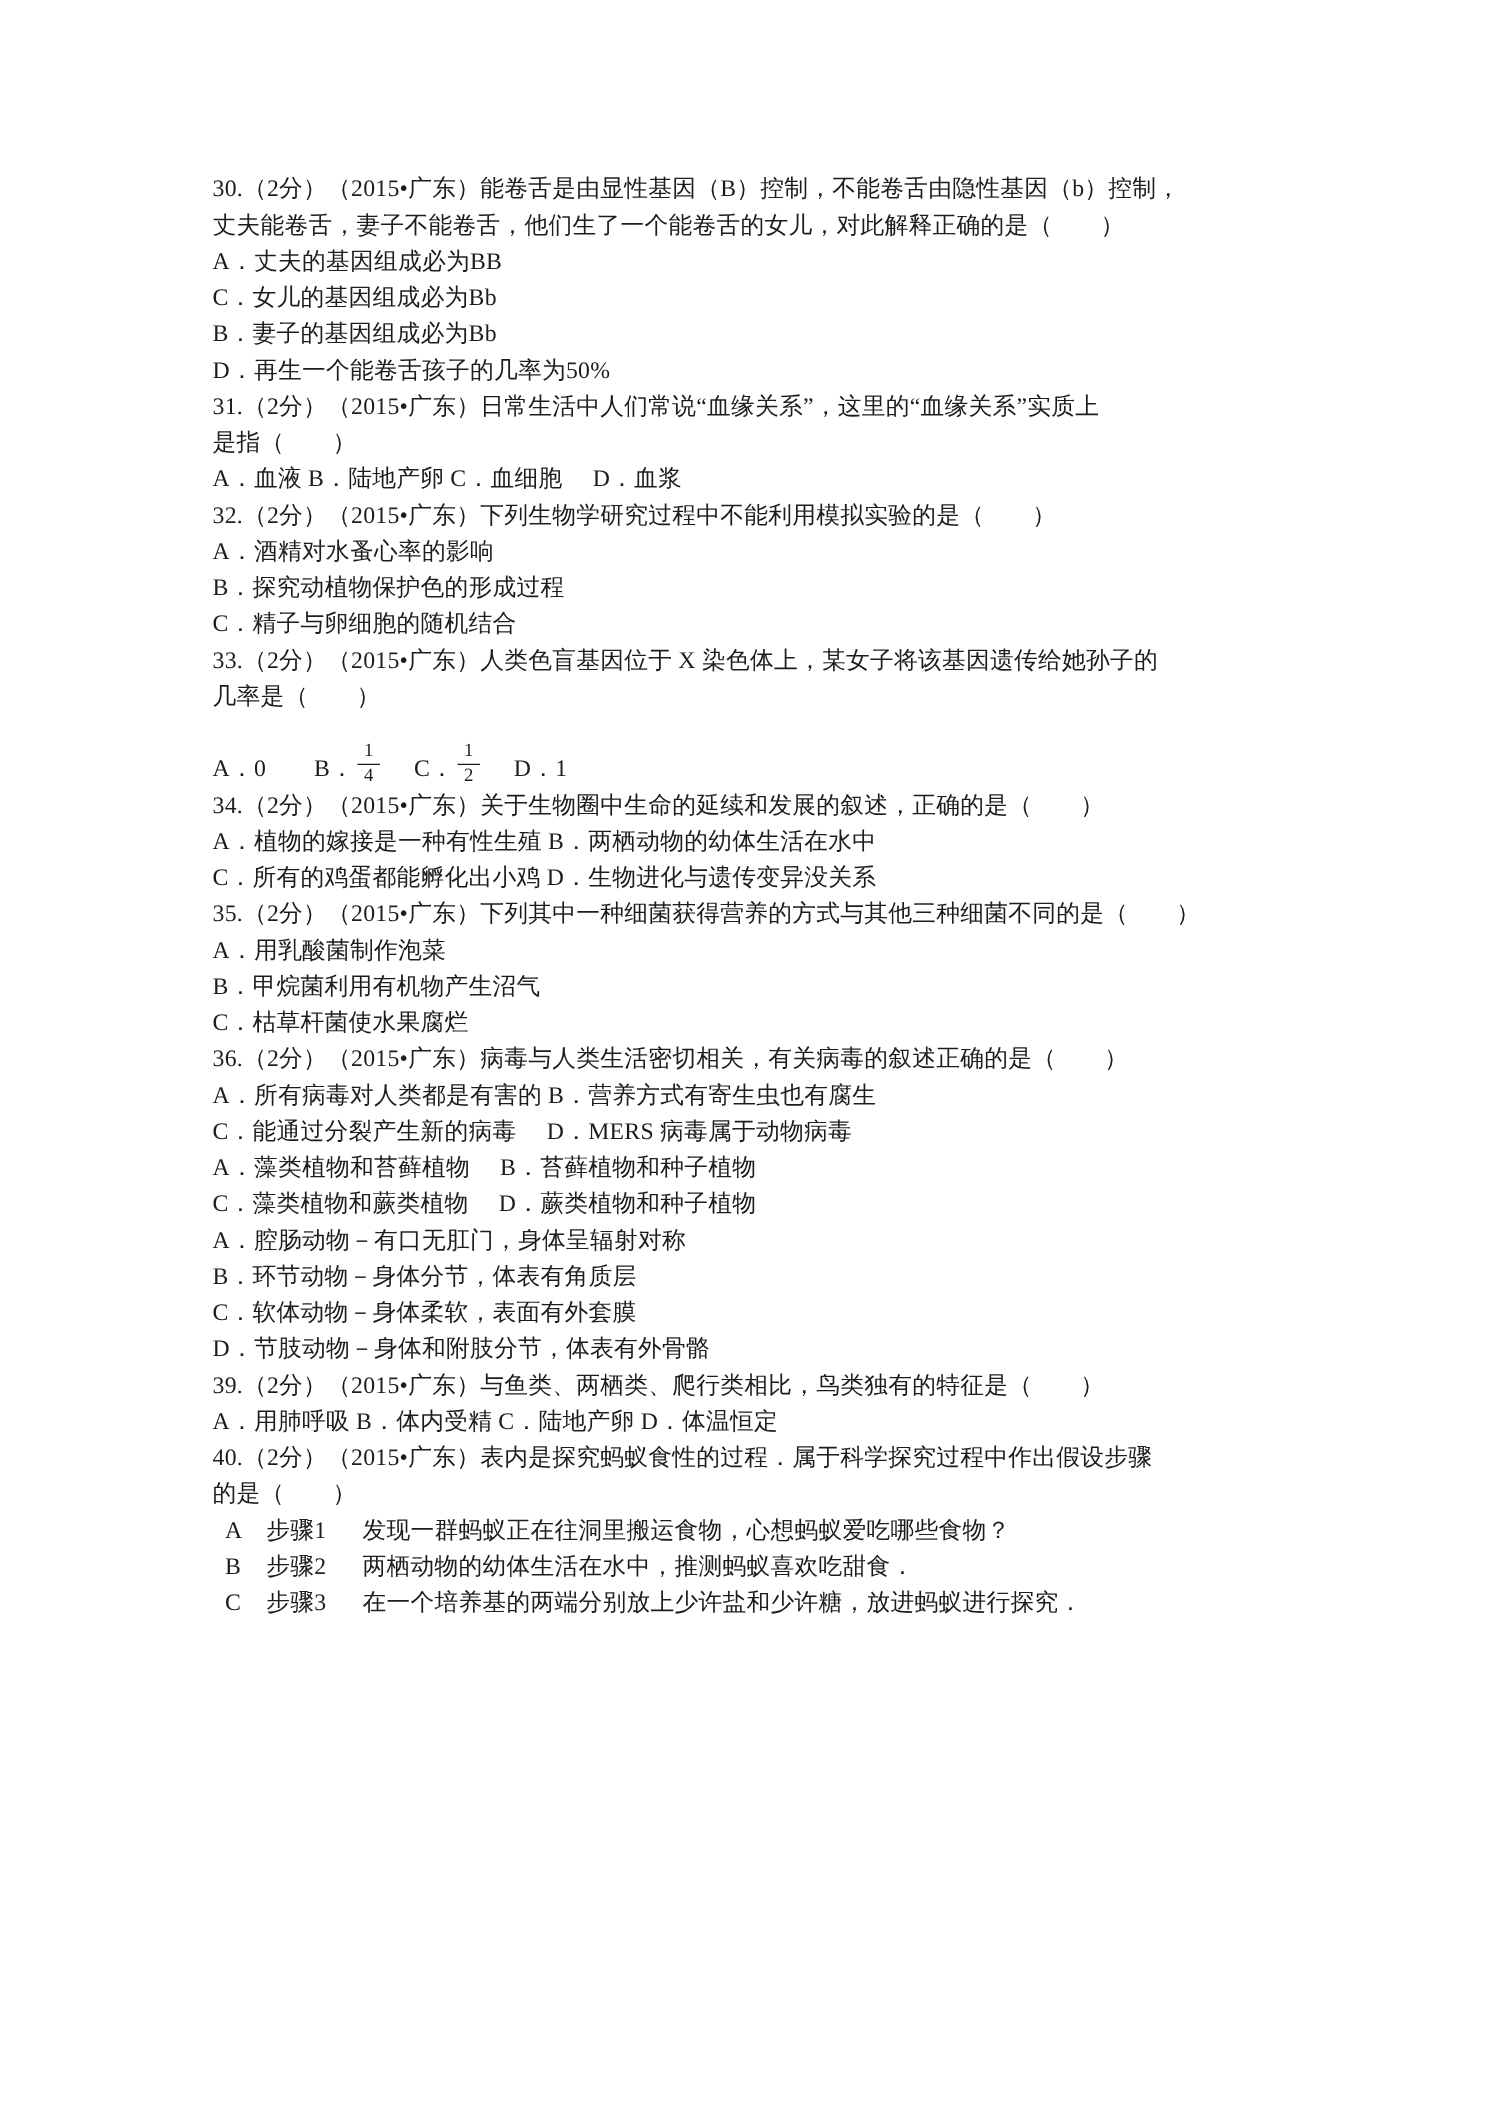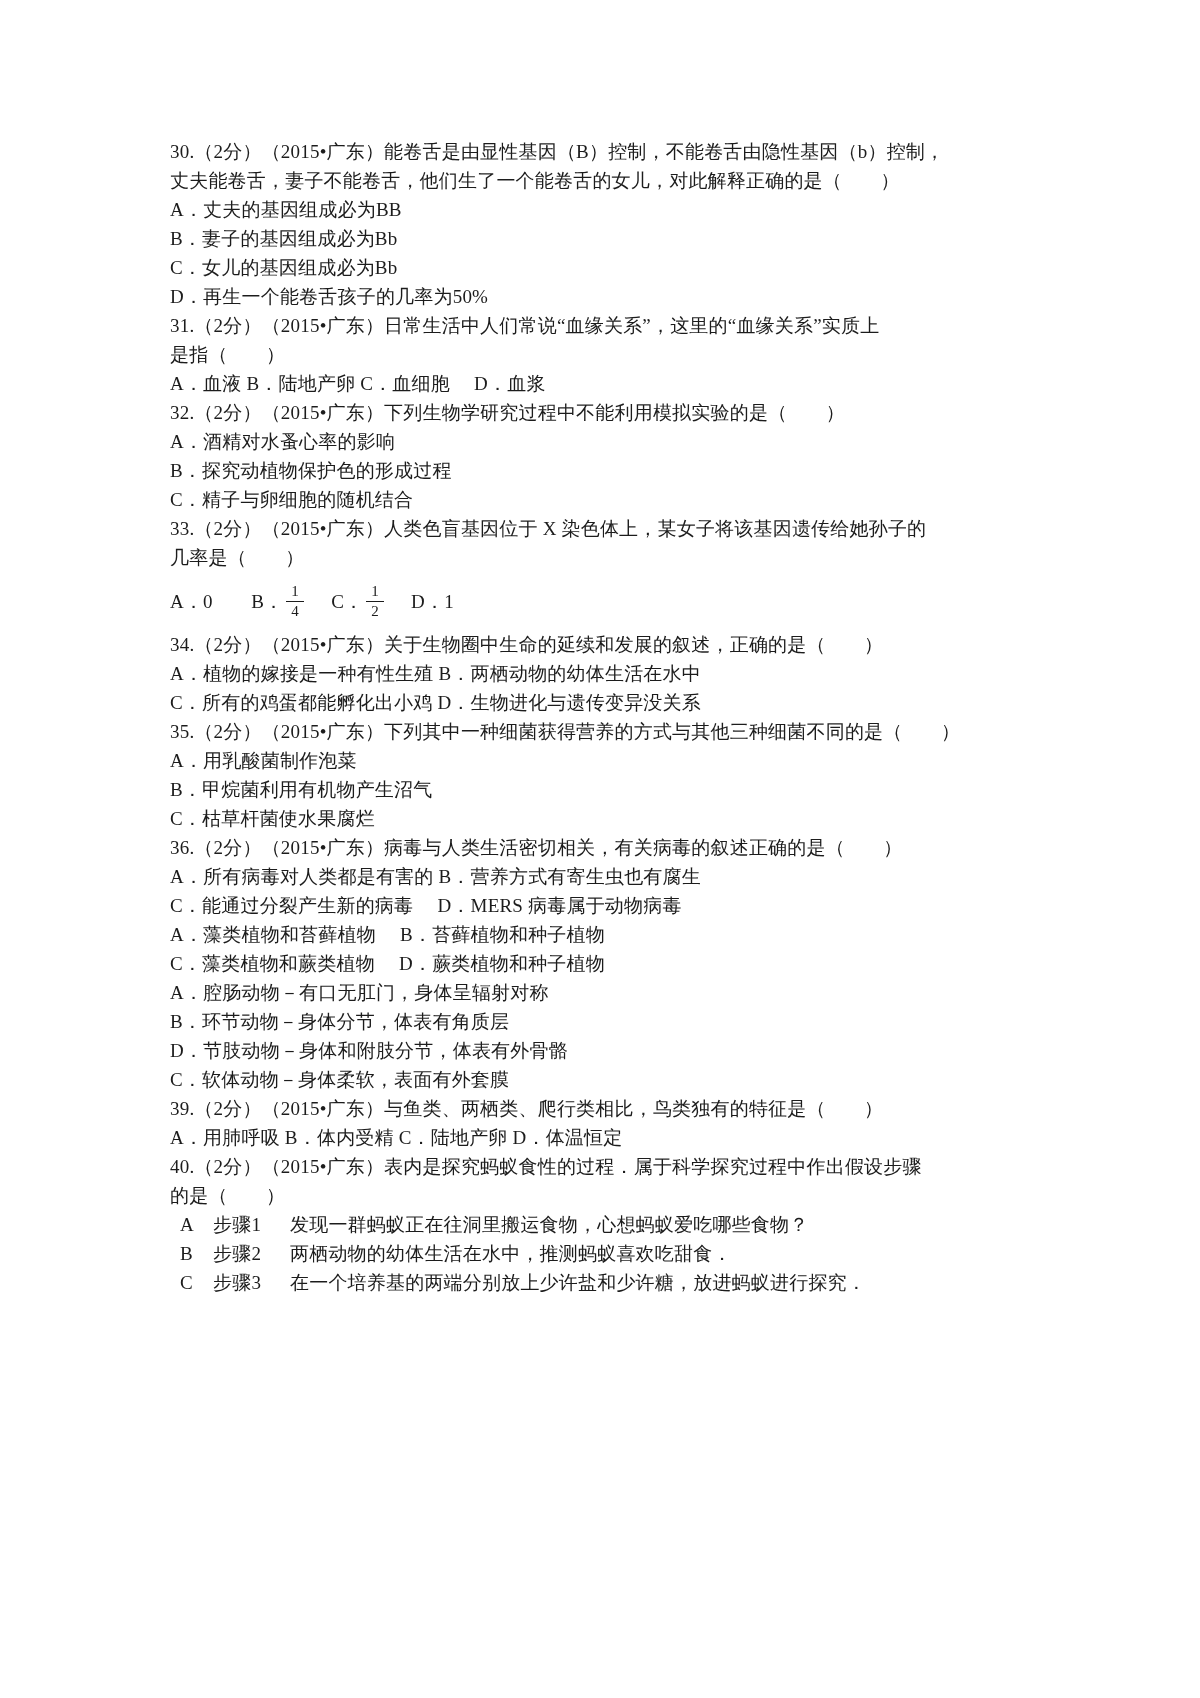--- a/index.html
+++ b/index.html
@@ -20,21 +20,21 @@
   }
   .line {
     line-height: 29px;
     height: 29px;
     white-space: pre;
     letter-spacing: 0.2px;
   }
   .line.fraction-line {
     height: 58px;
     display: flex;
-    align-items: center;
+    align-items: flex-end;
   }
   .seg { white-space: pre; }
   .frac {
     display: inline-block;
     text-align: center;
     font-size: 15px;
     line-height: 17px;
     margin: 0 3px;
     vertical-align: middle;
   }
@@ -52,22 +52,22 @@
   .cell-step  { display: inline-block; width: 77px; }
 </style>
 </head>
 <body>
 
 <div class="page">
   <div>
       <div class="line">30.（2分）（2015•广东）能卷舌是由显性基因（B）控制，不能卷舌由隐性基因（b）控制，</div>
       <div class="line">丈夫能卷舌，妻子不能卷舌，他们生了一个能卷舌的女儿，对此解释正确的是（　　）</div>
       <div class="line">A．丈夫的基因组成必为BB</div>
+      <div class="line">C．女儿的基因组成必为Bb</div>
       <div class="line">B．妻子的基因组成必为Bb</div>
-      <div class="line">C．女儿的基因组成必为Bb</div>
       <div class="line">D．再生一个能卷舌孩子的几率为50%</div>
       <div class="line">31.（2分）（2015•广东）日常生活中人们常说“血缘关系”，这里的“血缘关系”实质上</div>
       <div class="line">是指（　　）</div>
       <div class="line">A．血液 B．陆地产卵 C．血细胞　 D．血浆</div>
       <div class="line">32.（2分）（2015•广东）下列生物学研究过程中不能利用模拟实验的是（　　）</div>
       <div class="line">A．酒精对水蚤心率的影响</div>
       <div class="line">B．探究动植物保护色的形成过程</div>
       <div class="line">C．精子与卵细胞的随机结合</div>
       <div class="line">33.（2分）（2015•广东）人类色盲基因位于 X 染色体上，某女子将该基因遗传给她孙子的</div>
       <div class="line">几率是（　　）</div>
@@ -79,22 +79,22 @@
       <div class="line">A．用乳酸菌制作泡菜</div>
       <div class="line">B．甲烷菌利用有机物产生沼气</div>
       <div class="line">C．枯草杆菌使水果腐烂</div>
       <div class="line">36.（2分）（2015•广东）病毒与人类生活密切相关，有关病毒的叙述正确的是（　　）</div>
       <div class="line">A．所有病毒对人类都是有害的 B．营养方式有寄生虫也有腐生</div>
       <div class="line">C．能通过分裂产生新的病毒　 D．MERS 病毒属于动物病毒</div>
       <div class="line">A．藻类植物和苔藓植物　 B．苔藓植物和种子植物</div>
       <div class="line">C．藻类植物和蕨类植物　 D．蕨类植物和种子植物</div>
       <div class="line">A．腔肠动物－有口无肛门，身体呈辐射对称</div>
       <div class="line">B．环节动物－身体分节，体表有角质层</div>
+      <div class="line">C．软体动物－身体柔软，表面有外套膜</div>
       <div class="line">D．节肢动物－身体和附肢分节，体表有外骨骼</div>
-      <div class="line">C．软体动物－身体柔软，表面有外套膜</div>
       <div class="line">39.（2分）（2015•广东）与鱼类、两栖类、爬行类相比，鸟类独有的特征是（　　）</div>
       <div class="line">A．用肺呼吸 B．体内受精 C．陆地产卵 D．体温恒定</div>
       <div class="line">40.（2分）（2015•广东）表内是探究蚂蚁食性的过程．属于科学探究过程中作出假设步骤</div>
       <div class="line">的是（　　）</div>
       <div class="line table-row"><span class="cell-label">A</span><span class="cell-step">步骤1</span><span class="cell-text">发现一群蚂蚁正在往洞里搬运食物，心想蚂蚁爱吃哪些食物？</span></div>
       <div class="line table-row"><span class="cell-label">B</span><span class="cell-step">步骤2</span><span class="cell-text">两栖动物的幼体生活在水中，推测蚂蚁喜欢吃甜食．</span></div>
       <div class="line table-row"><span class="cell-label">C</span><span class="cell-step">步骤3</span><span class="cell-text">在一个培养基的两端分别放上少许盐和少许糖，放进蚂蚁进行探究．</span></div>
     </div>
 </div>
 

